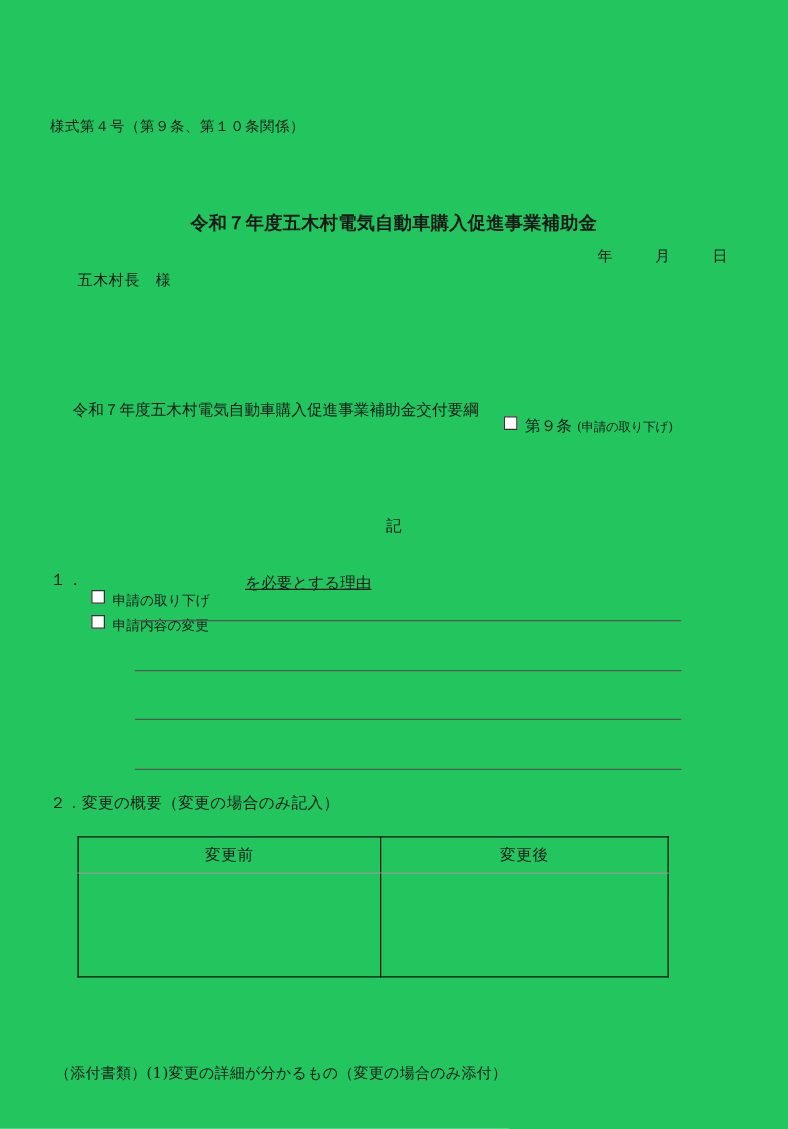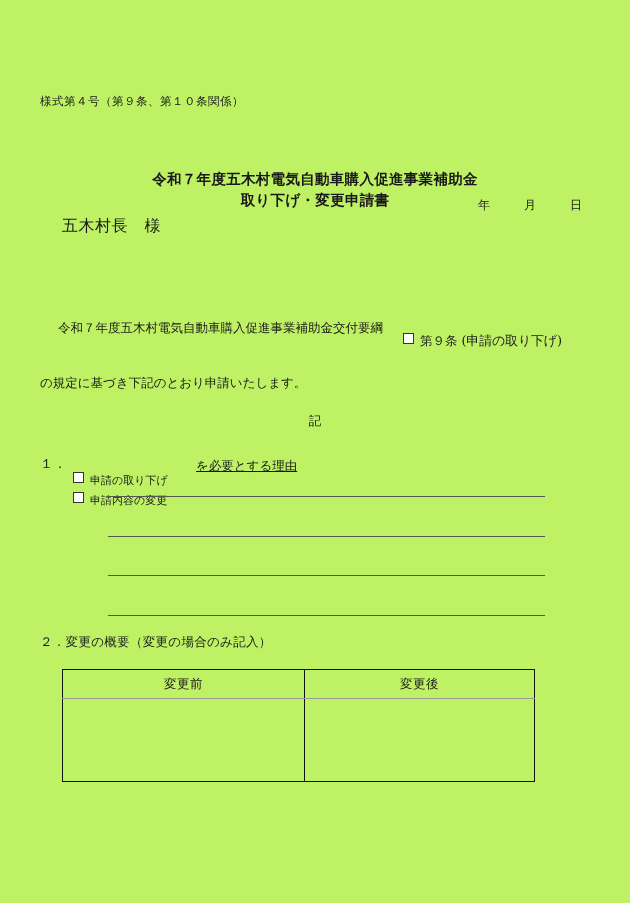--- a/index.html
+++ b/index.html
@@ -11,21 +11,21 @@
     width: 630px;
     height: 903px;
     position: relative;
     font-family: "DejaVu Serif", "Liberation Serif", serif;
     color: #1a1a1a;
     overflow: hidden;
   }
   .page {
     position: absolute;
     inset: 0;
-    background: #bef264;
+    background: #22c55e;
   }
 
   
   .abs { position: absolute; }
 
   
   .form-no {
     left: 40px;
     top: 94px;
     font-size: 11.5px;
@@ -59,21 +59,21 @@
   }
   .date-line span { display: inline-block; }
   .date-y { margin-right: 34px; }
   .date-m { margin-right: 34px; }
   .date-d { margin-right: 0; }
 
   
   .addressee {
     left: 62px;
     top: 216px;
-    font-size: 16px;
+    font-size: 12px;
     letter-spacing: 0.5px;
     white-space: nowrap;
   }
 
   
   .applicant {
     left: 293px;
     top: 236px;
     font-size: 12.5px;
     line-height: 21px;
@@ -113,21 +113,21 @@
     display: inline-block;
     width: 9px;
     height: 9px;
     border: 1px solid #333;
     margin-right: 6px;
     vertical-align: 1px;
     background: #fff;
   }
   .article-label { display: inline-block; }
   .article-note {
-    font-size: 13px;
+    font-size: 10px;
     margin-left: 4px;
     letter-spacing: -0.2px;
   }
 
   
   .ki {
     left: 0;
     right: 0;
     top: 413px;
     text-align: center;
@@ -216,39 +216,37 @@
 </style>
 </head>
 <body>
 
 <div class="page">
 
   <div class="abs form-no">様式第４号（第９条、第１０条関係）</div>
 
   <div class="abs title-block">
     <span class="title-line">令和７年度五木村電気自動車購入促進事業補助金</span>
-    <span class="title-line">取り下げ・変更申請書</span>
   </div>
 
   <div class="abs date-line">
     <span class="date-y">年</span><span class="date-m">月</span><span class="date-d">日</span>
   </div>
 
   <div class="abs addressee">五木村長　様</div>
 
 
   <div class="abs statement-1">令和７年度五木村電気自動車購入促進事業補助金交付要綱</div>
 
   <div class="abs articles">
     <span class="article-row">
       <span class="cbox"></span><span class="article-label">第９条</span><span class="article-note">(申請の取り下げ)</span>
     </span>
   </div>
 
-  <div class="abs statement-2">の規定に基づき下記のとおり申請いたします。</div>
 
   <div class="abs ki">記</div>
 
   <div class="abs item1-no">１．</div>
   <div class="abs item1-choices">
     <span class="item1-choice">
       <span class="cbox"></span><span>申請の取り下げ</span>
     </span>
     <span class="item1-choice">
       <span class="cbox"></span><span>申請内容の変更</span>
@@ -275,14 +273,15 @@
       </tr>
     </thead>
     <tbody>
       <tr>
         <td></td>
         <td></td>
       </tr>
     </tbody>
   </table>
 
+  <div class="abs footer-note">（添付書類）(1)変更の詳細が分かるもの（変更の場合のみ添付）</div>
 
 </div>
 
 </body></html>

